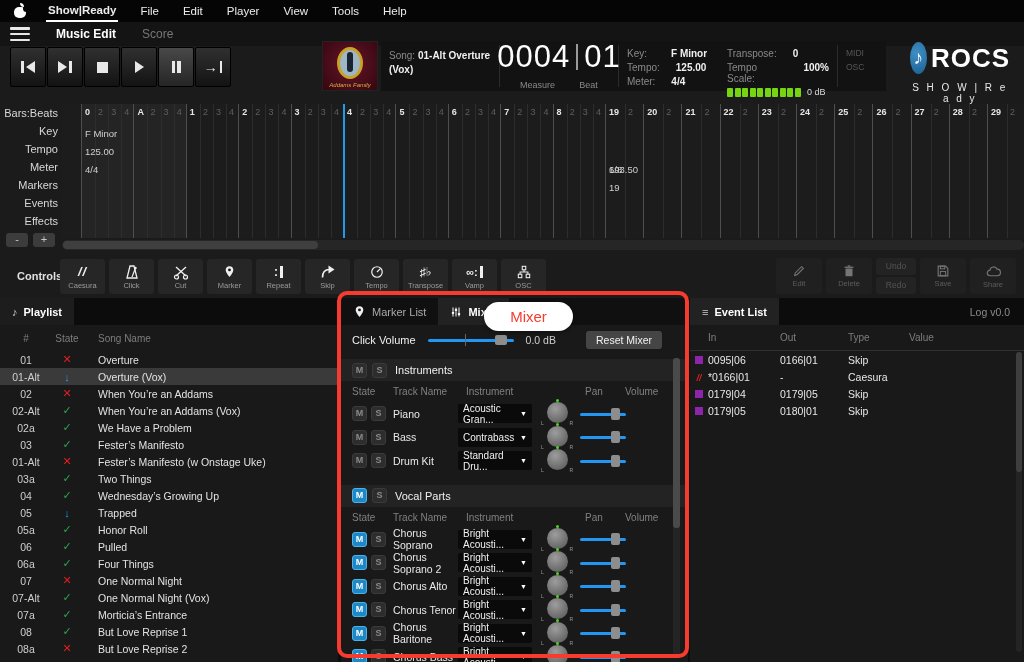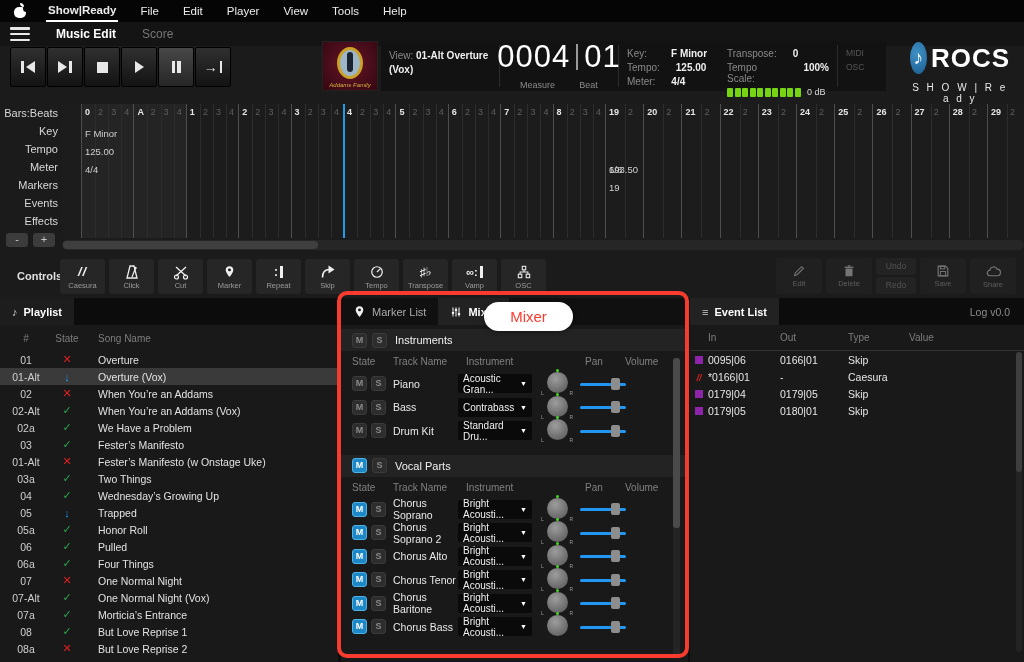--- a/index.html
+++ b/index.html
@@ -243,21 +243,21 @@
     </div>
 
   <div id="album-art">
     <div class="oval"></div>
       <div class="fig"></div>
       <div class="script">Addams Family</div>
   </div>
 
   <div id="song-panel">
     <div class="sp-sec" id="song-title">
-      <span class="sp-label">View:</span>
+      <span class="sp-label">Song:</span>
       <span class="sp-val">01-Alt Overture (Vox)</span>
     </div>
     <div class="sp-div"></div>
     <div class="sp-sec" id="measure-box">
       <div id="measure-line">
         <span class="big-num">0004</span>
         <span class="num-sep"></span>
         <span class="big-num">01</span>
       </div>
       <div id="measure-labels">
@@ -770,20 +770,30 @@
                 <line x1="8" y1="2" x2="8" y2="14" stroke="#fff" stroke-width="1.3"></line>
                 <line x1="12" y1="2" x2="12" y2="14" stroke="#fff" stroke-width="1.3"></line>
                 <rect x="2.5" y="8" width="3" height="2.5" fill="#fff"></rect>
                 <rect x="6.5" y="4" width="3" height="2.5" fill="#fff"></rect>
                 <rect x="10.5" y="9.5" width="3" height="2.5" fill="#fff"></rect>
               </svg>
             </span>
             <span>Mixer</span>
           </div>
         </div>
+      <div id="click-row">
+        <span id="click-label">Click Volume</span>
+        <div id="click-slider">
+          <div class="track"></div>
+            <div class="tick"></div>
+            <div class="handle"></div>
+        </div>
+        <span id="click-value">0.0 dB</span>
+        <span id="reset-mixer">Reset Mixer</span>
+      </div>
       <div id="mixer-groups">
           <div class="grp-header">
             <span class="ms-btn">M</span>
             <span class="ms-btn">S</span>
             <span class="grp-name">Instruments</span>
           </div>
           <div class="mx-cols">
             <span class="mxc-state">State</span>
             <span class="mxc-name">Track Name</span>
             <span class="mxc-inst">Instrument</span>

